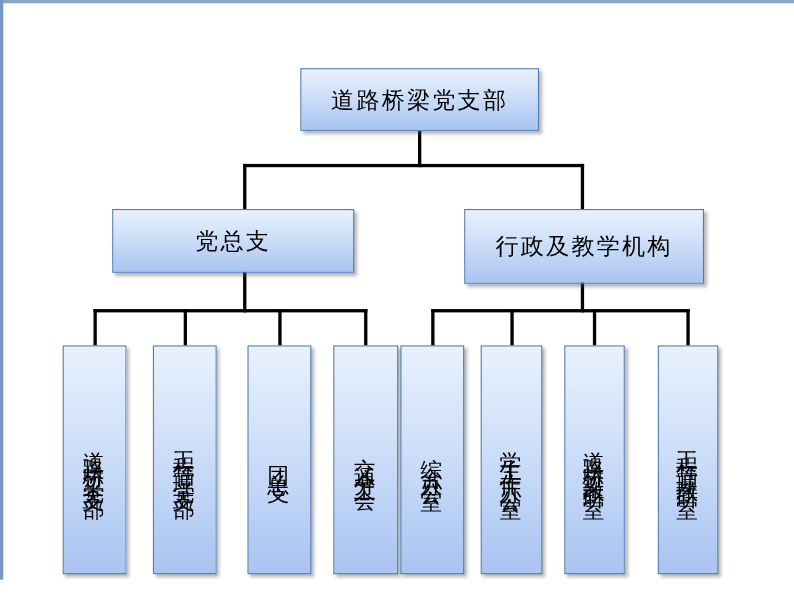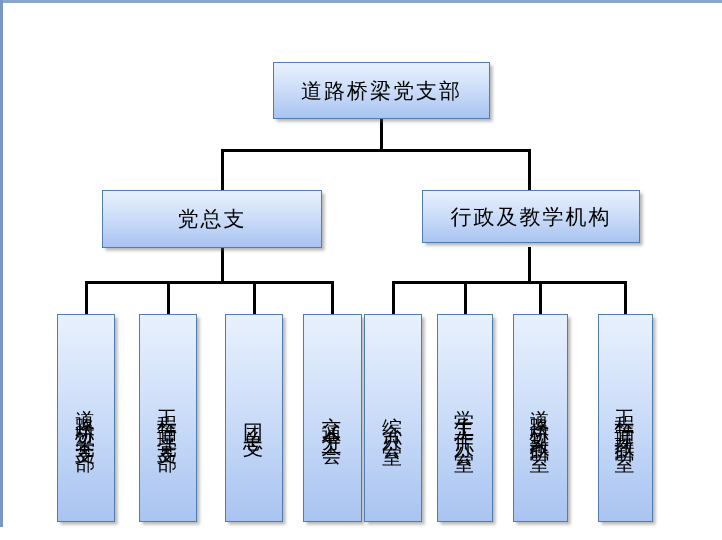--- a/index.html
+++ b/index.html
@@ -65,21 +65,21 @@
     <div class="line" style="left:528px;top:247px;width:3px;height:37px"></div>
     <div class="line" style="left:392px;top:281px;width:235px;height:3px"></div>
     <div class="line" style="left:392px;top:281px;width:3px;height:33px"></div>
     <div class="line" style="left:464px;top:281px;width:3px;height:33px"></div>
     <div class="line" style="left:539px;top:281px;width:3px;height:33px"></div>
     <div class="line" style="left:624px;top:281px;width:3px;height:33px"></div>
 
     <div class="node lvl-h" style="left:273px;top:62px;width:217px;height:57px">道路桥梁党支部</div>
 
     <div class="node lvl-h" style="left:102px;top:190px;width:220px;height:58px">党总支</div>
-    <div class="node lvl-h" style="left:422px;top:190px;width:218px;height:53px">行政及教学机构</div>
+    <div class="node lvl-h" style="left:422px;top:190px;width:218px;height:68px">行政及教学机构</div>
 
     <div class="node leaf" style="left:57px;width:58px">道路桥梁党支部</div>
     <div class="node leaf" style="left:139px;width:58px">工程管理党支部</div>
     <div class="node leaf" style="left:225px;width:58px">团总支</div>
     <div class="node leaf" style="left:303px;width:59px">交通分工会</div>
     <div class="node leaf" style="left:364px;width:58px">综合办公室</div>
     <div class="node leaf" style="left:437px;width:56px">学生工作办公室</div>
     <div class="node leaf" style="left:513px;width:55px">道路桥梁教研室</div>
     <div class="node leaf" style="left:598px;width:55px">工程管理教研室</div>
 

